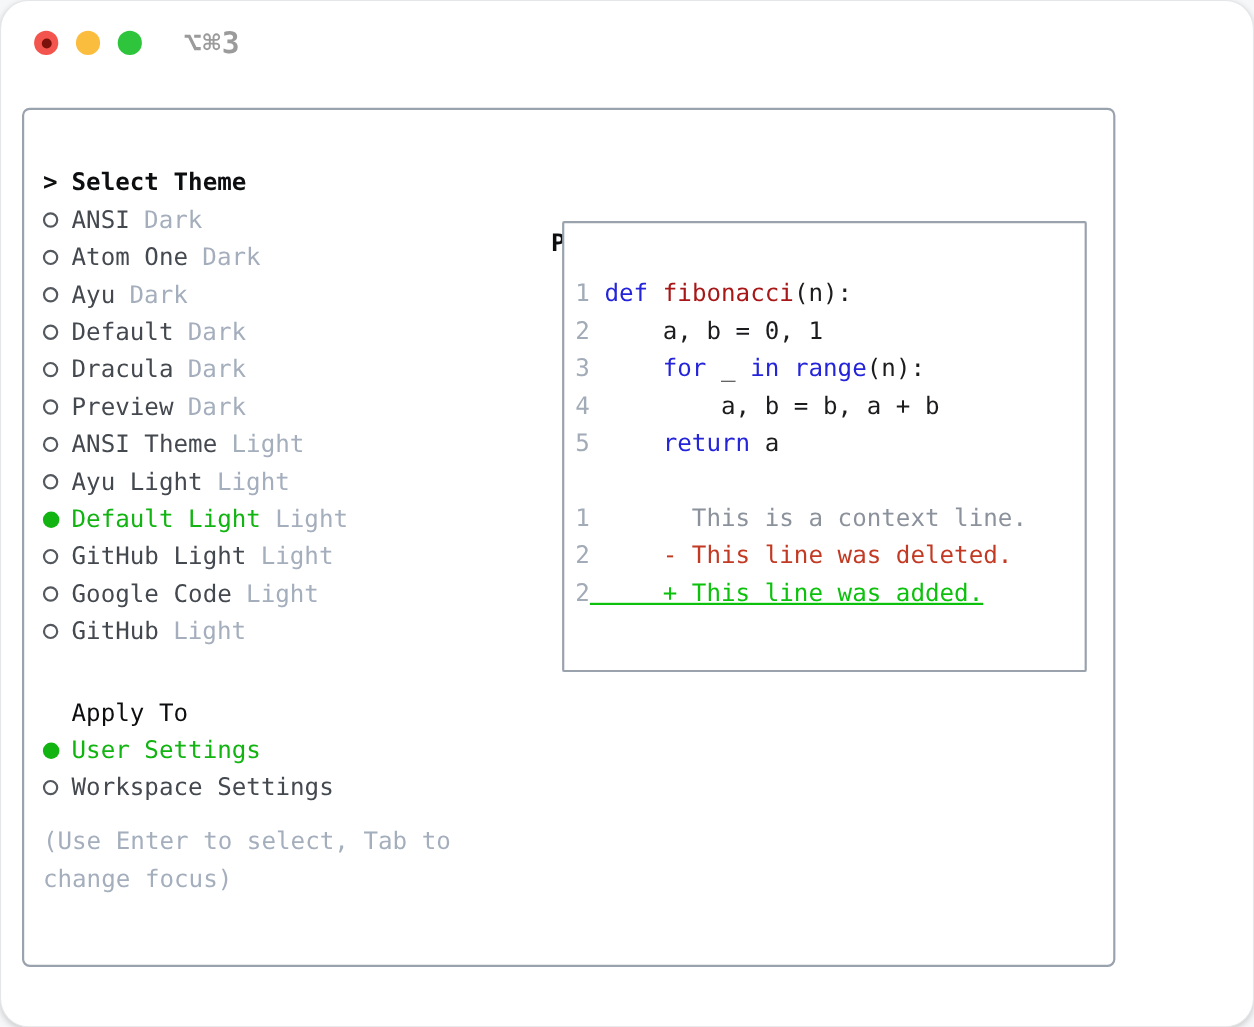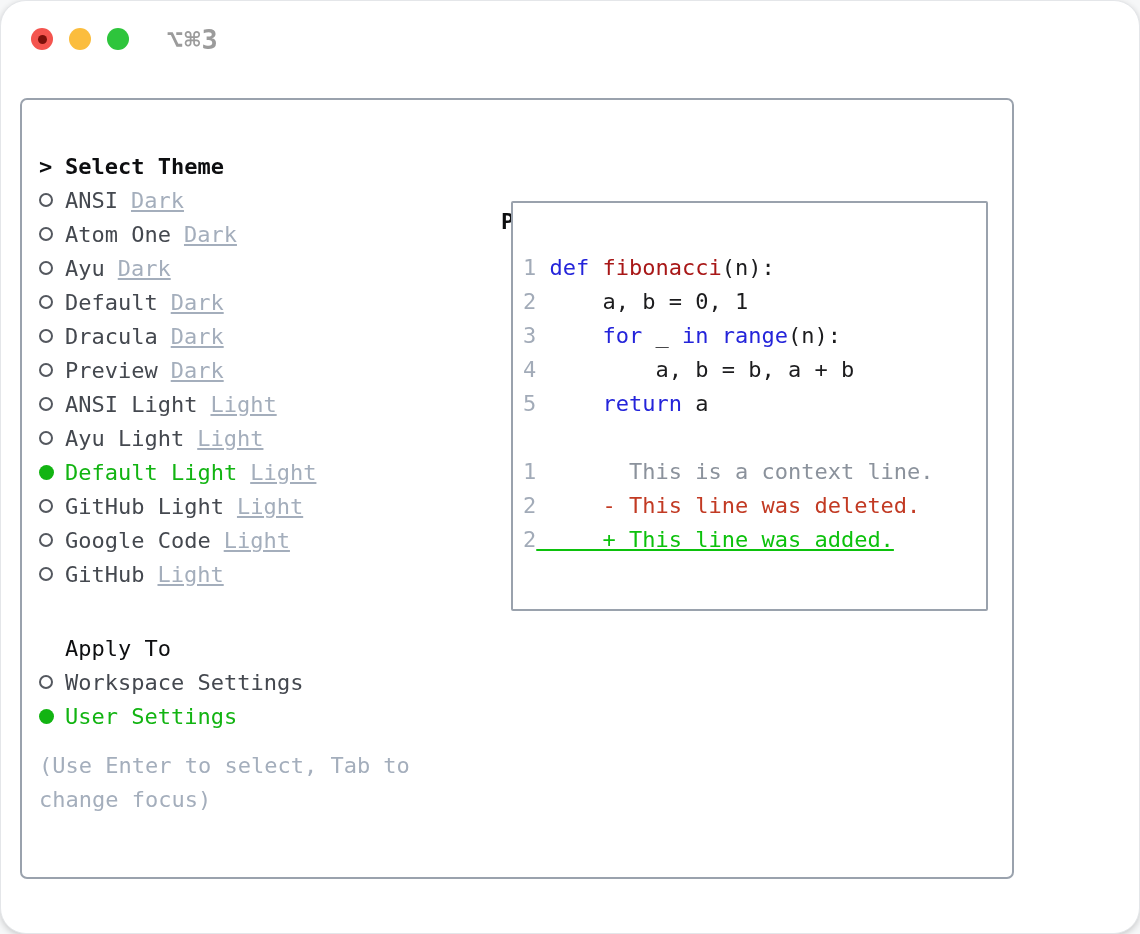--- a/index.html
+++ b/index.html
@@ -34,21 +34,21 @@
   
   .left-col{position:absolute;left:38px;top:148px;font-size:22px;}
   .row{height:34px;display:flex;align-items:center;white-space:pre;}
   .marker{width:26px;height:34px;display:flex;align-items:center;flex:none;}
   .dot-open{width:14px;height:14px;border:2px solid #54585f;border-radius:50%;}
   .dot-filled{width:15px;height:15px;background:var(--selection-green);border-radius:50%;}
   .cursor-glyph{font-weight:bold;color:var(--heading-text);}
   .header-label{font-weight:bold;color:var(--heading-text);}
   .theme-name{color:var(--item-text);}
   .theme-name.selected{color:var(--selection-green);}
-  .theme-variant{color:var(--muted-gray);margin-left:13px;text-decoration:underline;}
+  .theme-variant{color:var(--muted-gray);margin-left:13px;}
   .apply-header{margin-top:40px;}
   .apply-header .header-label{font-weight:normal;color:var(--heading-text);}
   .opt-label{color:var(--item-text);}
   .opt-label.selected{color:var(--selection-green);}
   .hint{margin-top:16px;width:420px;line-height:34px;color:var(--muted-gray);}
   
   .preview-title{position:absolute;left:500px;top:164px;height:34px;line-height:34px;
     font-size:22px;font-weight:bold;color:var(--heading-text);margin-top:40px;}
   .preview-box{position:absolute;left:510px;top:200px;width:477px;height:410px;
     border:2px solid var(--panel-border);border-radius:2px;background:#fff;overflow:hidden;}
@@ -86,36 +86,36 @@
       <span class="header-label">Select Theme</span>
     </div>
 
     <div>
         <div class="row"><span class="marker"><span class="dot-open"></span></span><span class="theme-name">ANSI</span><span class="theme-variant">Dark</span></div>
         <div class="row"><span class="marker"><span class="dot-open"></span></span><span class="theme-name">Atom One</span><span class="theme-variant">Dark</span></div>
         <div class="row"><span class="marker"><span class="dot-open"></span></span><span class="theme-name">Ayu</span><span class="theme-variant">Dark</span></div>
         <div class="row"><span class="marker"><span class="dot-open"></span></span><span class="theme-name">Default</span><span class="theme-variant">Dark</span></div>
         <div class="row"><span class="marker"><span class="dot-open"></span></span><span class="theme-name">Dracula</span><span class="theme-variant">Dark</span></div>
         <div class="row"><span class="marker"><span class="dot-open"></span></span><span class="theme-name">Preview</span><span class="theme-variant">Dark</span></div>
-        <div class="row"><span class="marker"><span class="dot-open"></span></span><span class="theme-name">ANSI Light</span><span class="theme-variant">Light</span></div>
+        <div class="row"><span class="marker"><span class="dot-open"></span></span><span class="theme-name">ANSI Theme</span><span class="theme-variant">Light</span></div>
         <div class="row"><span class="marker"><span class="dot-open"></span></span><span class="theme-name">Ayu Light</span><span class="theme-variant">Light</span></div>
         <div class="row"><span class="marker"><span class="dot-filled"></span></span><span class="theme-name selected">Default Light</span><span class="theme-variant">Light</span></div>
         <div class="row"><span class="marker"><span class="dot-open"></span></span><span class="theme-name">GitHub Light</span><span class="theme-variant">Light</span></div>
         <div class="row"><span class="marker"><span class="dot-open"></span></span><span class="theme-name">Google Code</span><span class="theme-variant">Light</span></div>
         <div class="row"><span class="marker"><span class="dot-open"></span></span><span class="theme-name">GitHub</span><span class="theme-variant">Light</span></div>
       </div>
 
     <div class="row apply-header">
       <span class="marker"></span>
       <span class="header-label">Apply To</span>
     </div>
 
     <div>
+        <div class="row"><span class="marker"><span class="dot-filled"></span></span><span class="opt-label selected">User Settings</span></div>
         <div class="row"><span class="marker"><span class="dot-open"></span></span><span class="opt-label">Workspace Settings</span></div>
-        <div class="row"><span class="marker"><span class="dot-filled"></span></span><span class="opt-label selected">User Settings</span></div>
       </div>
 
     <div class="hint">(Use Enter to select, Tab to change focus)</div>
   </div>
 
   <div class="preview-title">Preview</div>
 
   <div class="preview-box">
     <div class="preview-code"><div class="pre-line"><span class="tok-linenum">1 </span><span class="tok-keyword">def</span><span class="tok-plain"> </span><span class="tok-function">fibonacci</span><span class="tok-plain">(n):</span></div><div class="pre-line"><span class="tok-linenum">2 </span><span class="tok-plain">    a, b = 0, 1</span></div><div class="pre-line"><span class="tok-linenum">3 </span><span class="tok-plain">    </span><span class="tok-keyword">for</span><span class="tok-plain"> _ </span><span class="tok-keyword">in</span><span class="tok-plain"> </span><span class="tok-keyword">range</span><span class="tok-plain">(n):</span></div><div class="pre-line"><span class="tok-linenum">4 </span><span class="tok-plain">        a, b = b, a + b</span></div><div class="pre-line"><span class="tok-linenum">5 </span><span class="tok-plain">    </span><span class="tok-keyword">return</span><span class="tok-plain"> a</span></div><div class="pre-line">&nbsp;</div><div class="pre-line"><span class="tok-linenum">1</span><span class="tok-context">       This is a context line.</span></div><div class="pre-line"><span class="tok-linenum">2</span><span class="tok-deleted">     - This line was deleted.</span></div><div class="pre-line"><span class="tok-linenum">2</span><span class="tok-added">     + This line was added.</span></div></div>
   </div>

